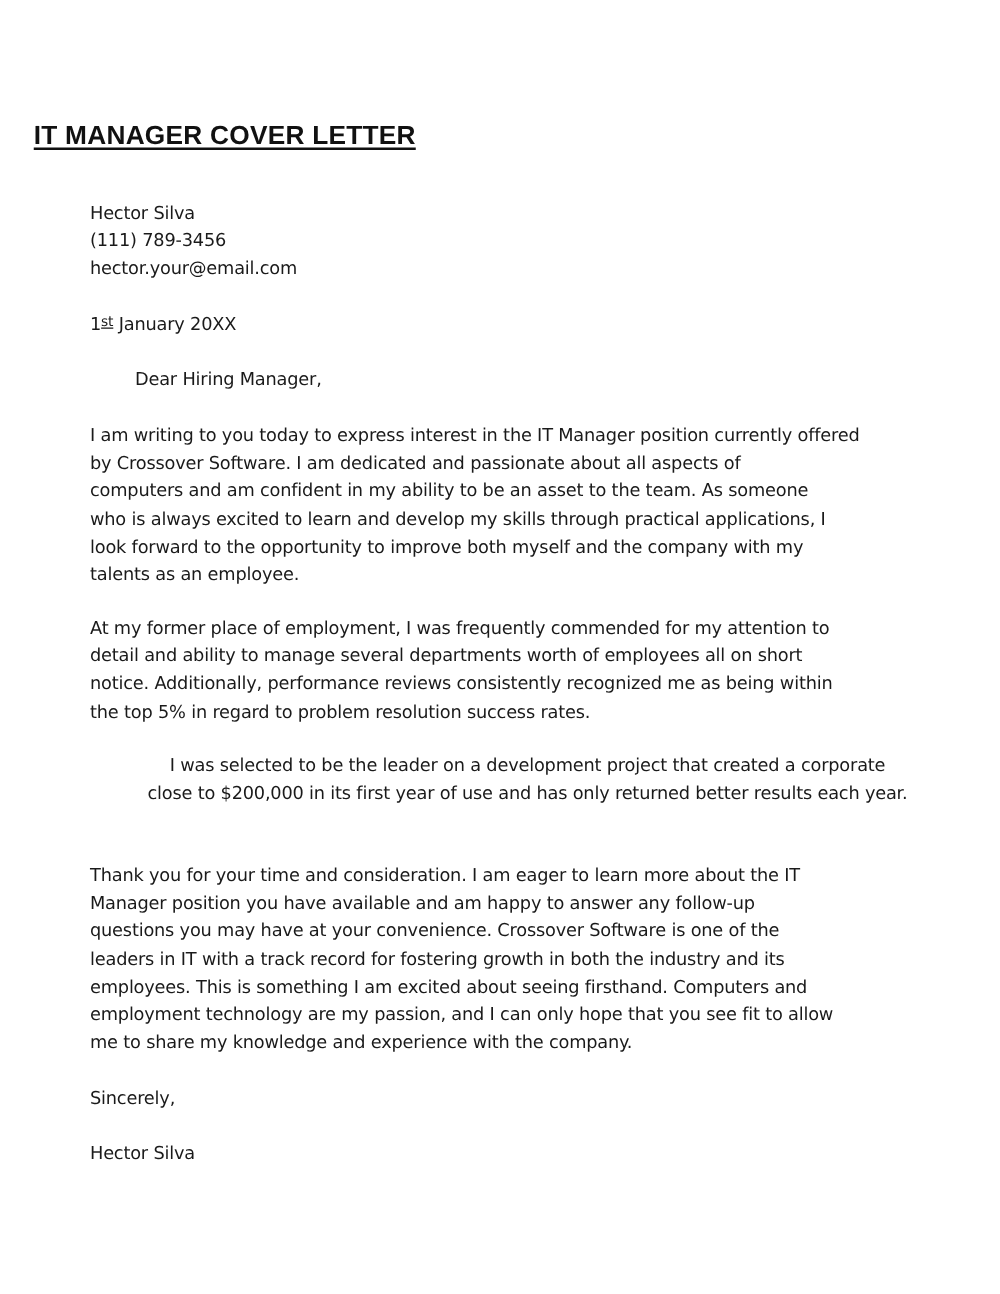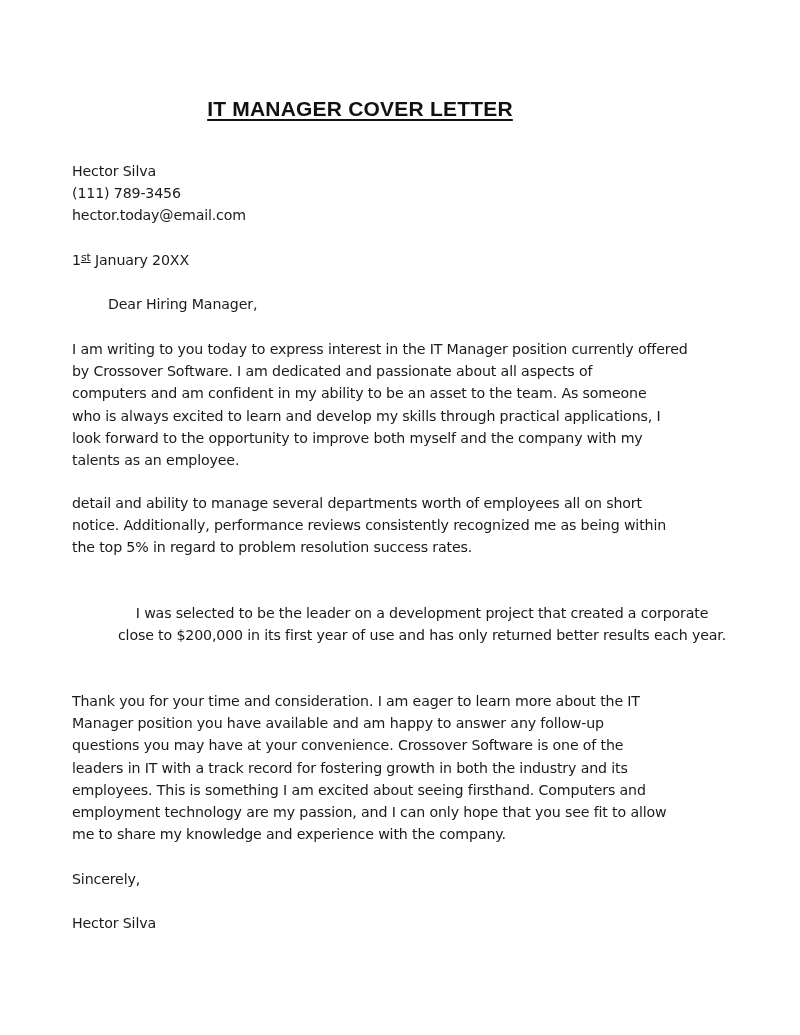--- a/index.html
+++ b/index.html
@@ -1,53 +1,54 @@
 <!DOCTYPE html>
 <html><head>
 <meta charset="utf-8">
 <style>
   html, body { margin:0; padding:0; background:#ffffff; }
   body { width:800px; height:1035px; position:relative; overflow:hidden;
          font-family:"DejaVu Sans", sans-serif; color:#1a1a1a; }
-  .title { position:absolute; top:97px; left:0; width:720px; text-align:center;
+  .title { position:absolute; top:97px; left:0; width:720px; 
            font-family:"Liberation Sans", sans-serif; font-weight:bold; font-size:21px;
-           text-decoration:underline; text-underline-offset:3px; color:#111; letter-spacing:0.2px; }
+           text-decoration:underline; text-underline-offset:3px; color:#111; letter-spacing:0.2px;padding-left:27px; }
   .block { position:absolute; left:72px; width:700px; font-size:14.2px; line-height:22.2px; letter-spacing:-0.15px; }
   .line { display:block; white-space:nowrap; }
   sup { font-size:11px; vertical-align:top; position:relative; top:-2px;text-decoration:underline; }
 </style>
 </head>
 <body>
 
 <div class="title">IT MANAGER COVER LETTER</div>
 
 <div class="block" style="top:160px;">
   <span class="line">Hector Silva</span>
   <span class="line">(111) 789-3456</span>
-  <span class="line">hector.today@email.com</span>
+  <span class="line">hector.your@email.com</span>
 </div>
 
 <div class="block" style="top:249px;">
   <span class="line"><span>1</span><sup>st</sup><span> January 20XX</span></span>
 </div>
 
 <div class="block" style="top:293px;margin-left:36px;">
   <span class="line">Dear Hiring Manager,</span>
 </div>
 
 <div class="block" style="top:338px;">
   <span class="line">I am writing to you today to express interest in the IT Manager position currently offered</span>
   <span class="line">by Crossover Software. I am dedicated and passionate about all aspects of</span>
   <span class="line">computers and am confident in my ability to be an asset to the team. As someone</span>
   <span class="line">who is always excited to learn and develop my skills through practical applications, I</span>
   <span class="line">look forward to the opportunity to improve both myself and the company with my</span>
   <span class="line">talents as an employee.</span>
 </div>
 
 <div class="block" style="top:492px;">
+  <span class="line">At my former place of employment, I was frequently commended for my attention to</span>
   <span class="line">detail and ability to manage several departments worth of employees all on short</span>
   <span class="line">notice. Additionally, performance reviews consistently recognized me as being within</span>
   <span class="line">the top 5% in regard to problem resolution success rates.</span>
 </div>
 
 <div class="block" style="top:602px;text-align:center;">
   <span class="line">I was selected to be the leader on a development project that created a corporate</span>
   <span class="line">close to $200,000 in its first year of use and has only returned better results each year.</span>
 </div>
 

